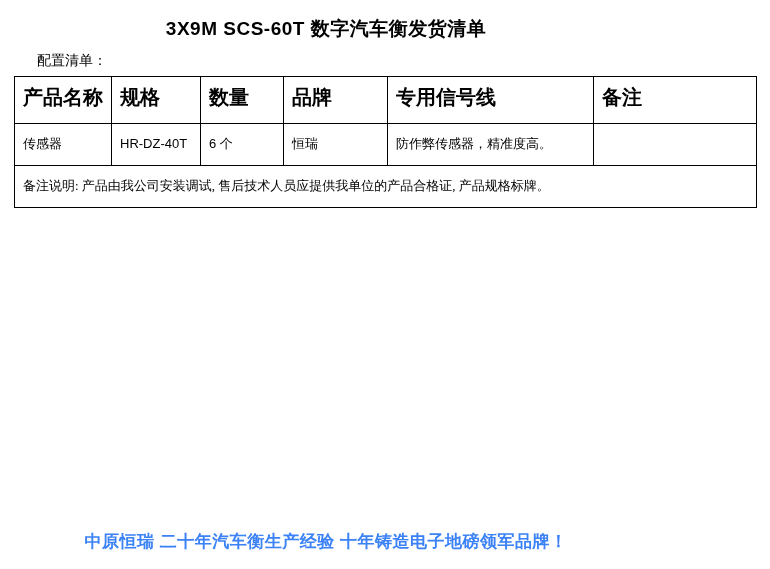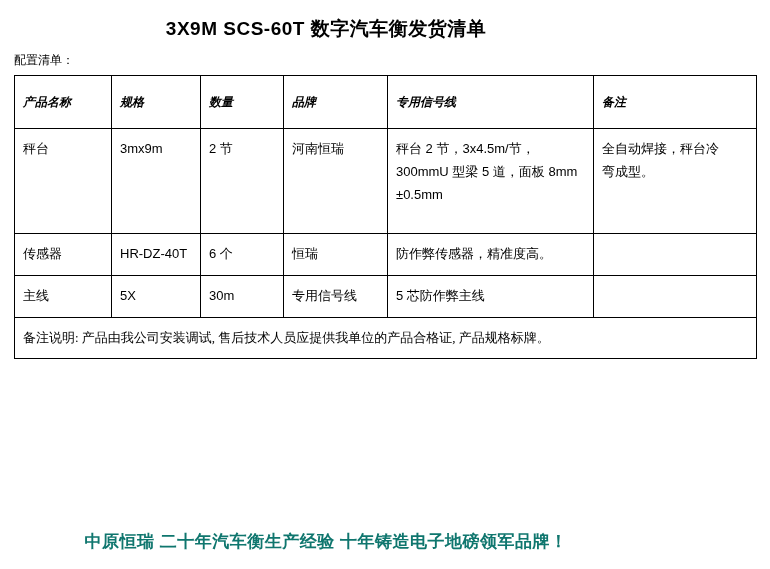--- a/index.html
+++ b/index.html
@@ -23,47 +23,47 @@
   }
   .doc-title {
     text-align: center;
     font-size: 19px;
     font-weight: bold;
     letter-spacing: 0.5px;
     padding-top: 16px;
     padding-bottom: 10px;
   }
   .subtitle {
-    font-size: 12px;
+    font-size: 14px;
     padding-left: 14px;
     padding-bottom: 6px;
+    margin-left: 23px;
   }
   table.spec {
     border-collapse: collapse;
     width: 742px;
     margin-left: 14px;
     table-layout: fixed;
   }
   table.spec td, table.spec th {
     border: 1px solid #000000;
     vertical-align: top;
     padding: 9px 7px 9px 8px;
     font-size: 13px;
     line-height: 1.75;
     text-align: left;
     word-wrap: break-word;
   }
   table.spec thead th {
     font-weight: bold;
-    font-size: 12px;
+    font-size: 20px;
     height: 40px;
     vertical-align: middle;
-    padding-top: 6px;
+    padding-top: 0;
     padding-bottom: 6px;
-    font-style: italic;
   }
   .col-0 { width: 97px; }
   .col-1 { width: 89px; }
   .col-2 { width: 83px; }
   .col-3 { width: 104px; }
   .col-4 { width: 206px; }
   .col-5 { width: 163px; }
   .row-tall td { height: 86px; }
   .note-row td {
     font-size: 13.5px;
@@ -71,21 +71,21 @@
     padding-bottom: 10px;
     line-height: 1.6;
     font-family: Liberation Serif, serif;
   }
   .footer {
     position: absolute;
     left: 0;
     right: 0;
     bottom: 16px;
     text-align: center;
-    color: #0f766e;
+    color: #3b82f6;
     font-size: 17px;
     font-weight: bold;
     letter-spacing: 0.5px;
   }
   .cell-lines > div { display: block; }
 </style>
 </head>
 <body>
 
 <div class="page">
@@ -107,54 +107,27 @@
       <tr>
         <th>产品名称</th>
         <th>规格</th>
         <th>数量</th>
         <th>品牌</th>
         <th>专用信号线</th>
         <th>备注</th>
       </tr>
     </thead>
     <tbody>
-      <tr class="row-tall">
-        <td>秤台</td>
-        <td>3mx9m</td>
-        <td>2 节</td>
-        <td>河南恒瑞</td>
-        <td class="cell-lines">
-          <div>秤台 2 节，3x4.5m/节，</div>
-          <div>300mmU 型梁 5 道，面板 8mm</div>
-          <div>±0.5mm</div>
-        </td>
-        <td class="cell-lines">
-          <div>全自动焊接，秤台冷</div>
-          <div>弯成型。</div>
-        </td>
-      </tr>
       <tr>
         <td>传感器</td>
         <td>HR-DZ-40T</td>
         <td>6 个</td>
         <td>恒瑞</td>
         <td class="cell-lines">
           <div>防作弊传感器，精准度高。</div>
-        </td>
-        <td class="cell-lines">
-          <div></div>
-        </td>
-      </tr>
-      <tr>
-        <td>主线</td>
-        <td>5X</td>
-        <td>30m</td>
-        <td>专用信号线</td>
-        <td class="cell-lines">
-          <div>5 芯防作弊主线</div>
         </td>
         <td class="cell-lines">
           <div></div>
         </td>
       </tr>
       <tr class="note-row">
         <td colspan="6">备注说明: 产品由我公司安装调试, 售后技术人员应提供我单位的产品合格证, 产品规格标牌。</td>
       </tr>
     </tbody>
   </table>

